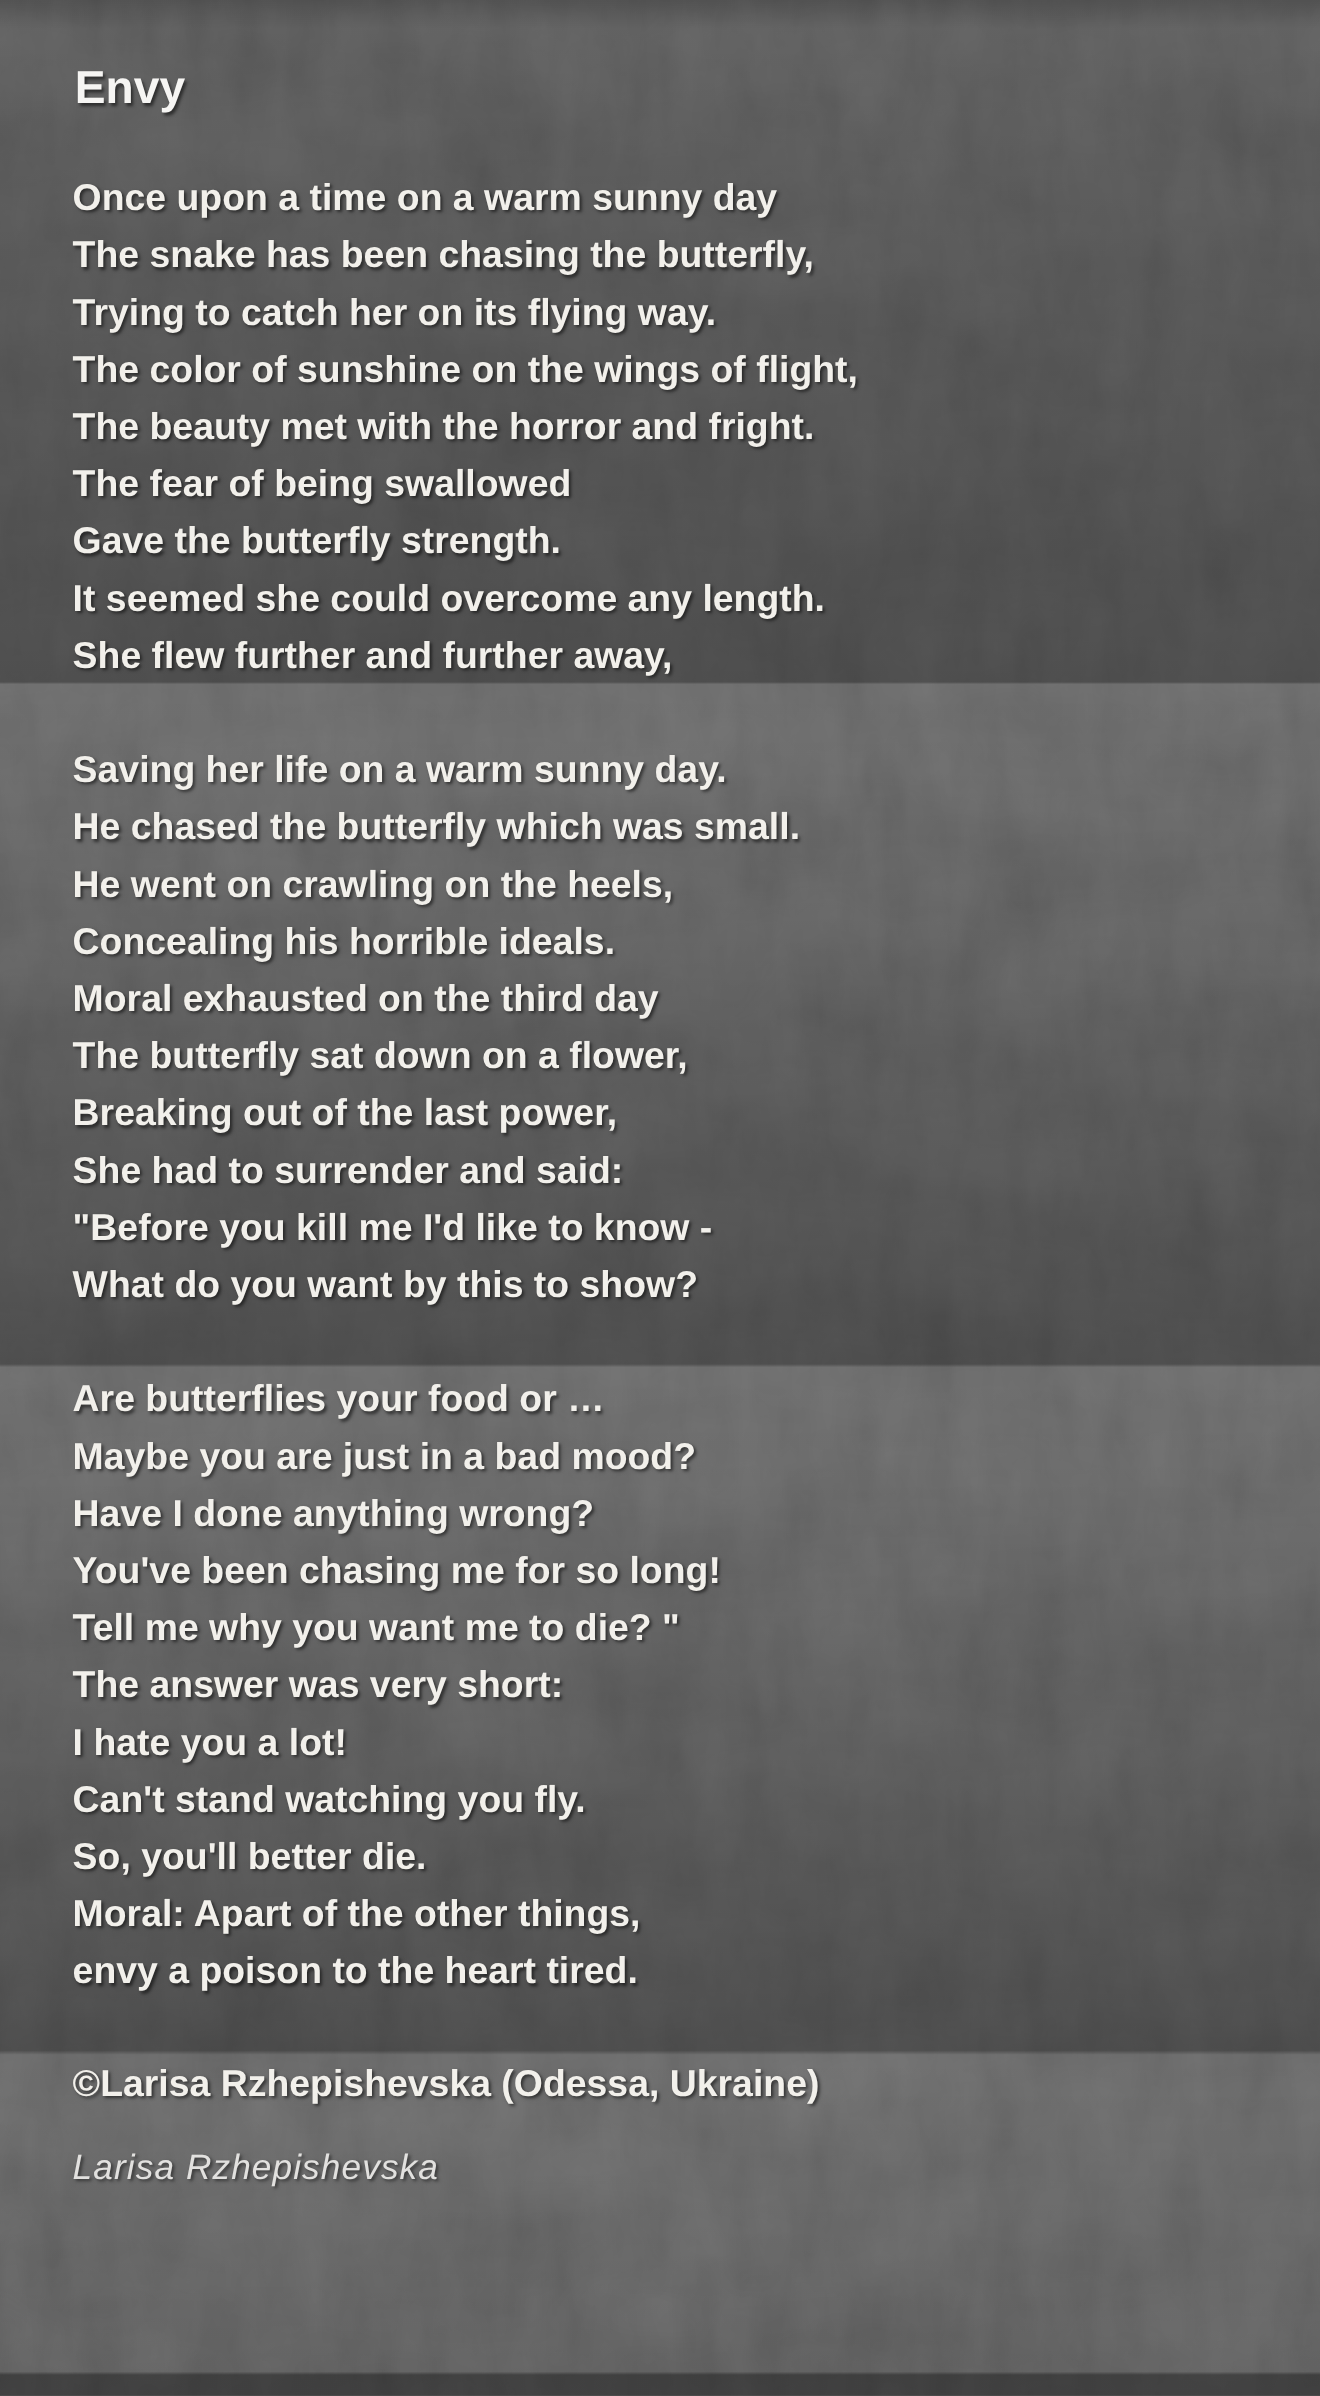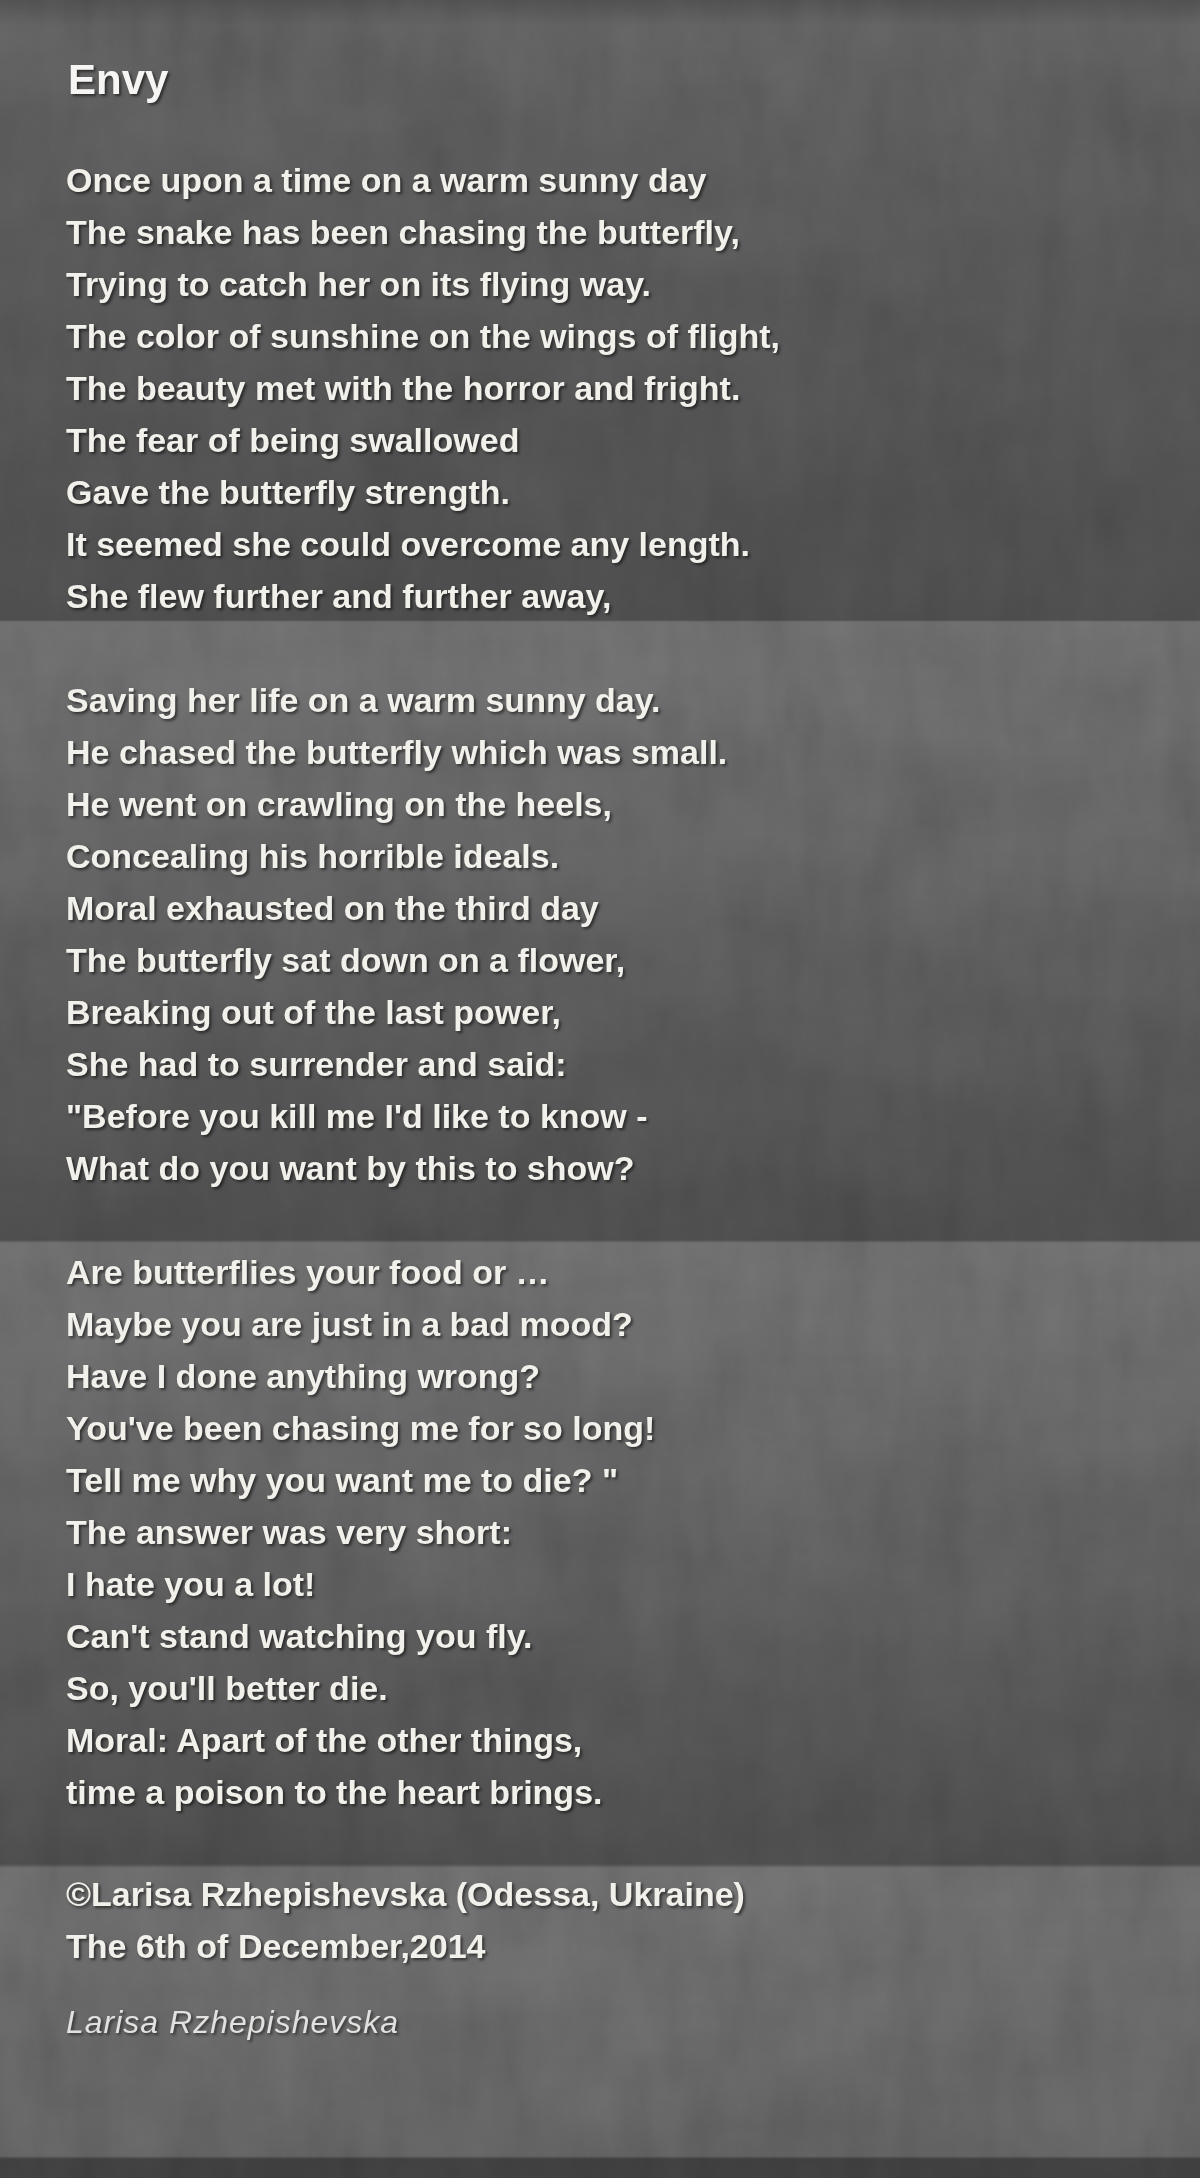--- a/index.html
+++ b/index.html
@@ -113,24 +113,23 @@
         <p class="line">Are butterflies your food or …</p>
         <p class="line">Maybe you are just in a bad mood?</p>
         <p class="line">Have I done anything wrong?</p>
         <p class="line">You've been chasing me for so long!</p>
         <p class="line">Tell me why you want me to die? "</p>
         <p class="line">The answer was very short:</p>
         <p class="line">I hate you a lot!</p>
         <p class="line">Can't stand watching you fly.</p>
         <p class="line">So, you'll better die.</p>
         <p class="line">Moral: Apart of the other things,</p>
-        <p class="line">time a poison to the heart brings.</p>
+        <p class="line">envy a poison to the heart tired.</p>
       </div>
 
     <div class="credit">
       <p class="line">©Larisa Rzhepishevska (Odessa, Ukraine)</p>
-      <p class="line">The 6th of December,2014</p>
     </div>
 
     <div class="signature">Larisa Rzhepishevska</div>
 
   </div>
 </div>
 
 </body></html>

